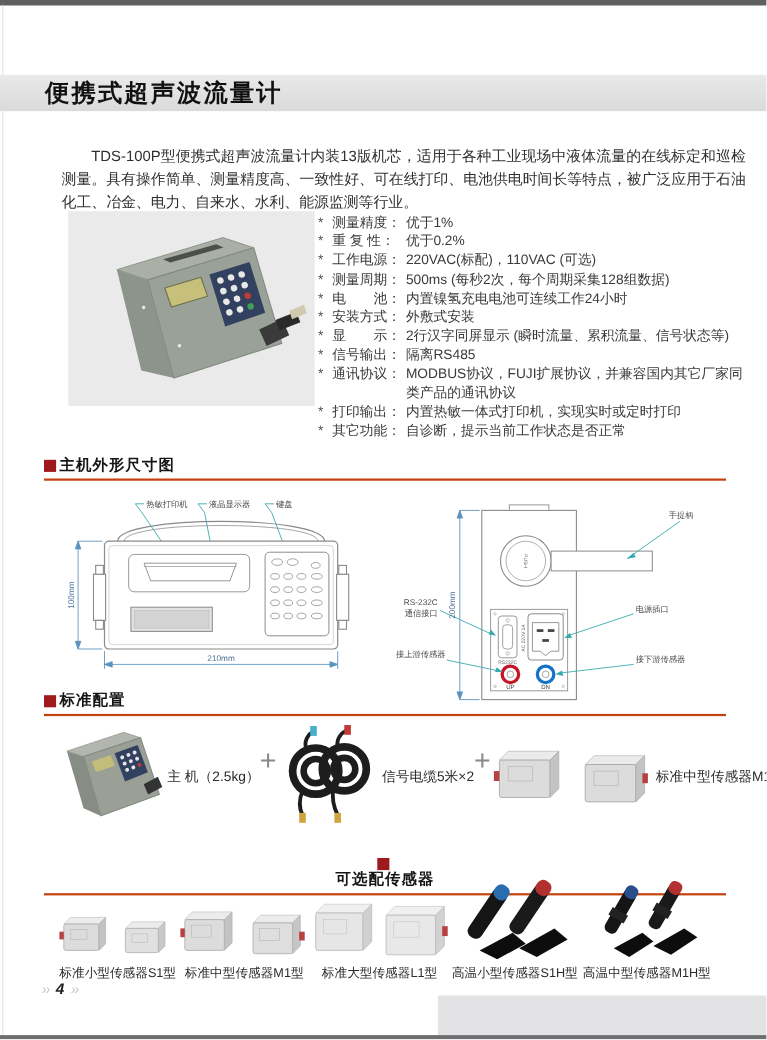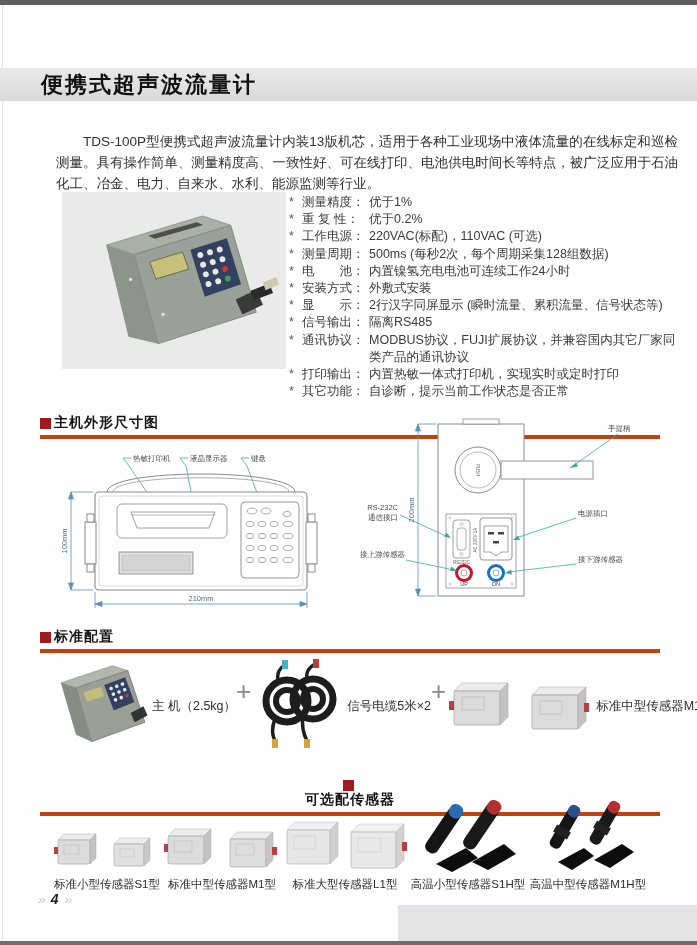--- a/index.html
+++ b/index.html
@@ -22,28 +22,28 @@
 
   
   .hero-photo{position:absolute;left:62px;top:192px;width:224px;height:177px;background:#eaeaea;}
   .spec-list{position:absolute;left:289px;top:194px;width:395px;}
   .spec{display:flex;font-size:12.5px;line-height:17.2px;color:#3a3a3a;}
   .spec-b{width:13px;flex:none;color:#555;}
   .spec-label{width:67px;flex:none;white-space:nowrap;}
   .spec-value{flex:1;}
 
   
-  .sec{position:absolute;left:40px;width:620px;border-bottom:4px solid #c2410c;
+  .sec{position:absolute;left:40px;width:620px;border-bottom:2px solid #c2410c;
        padding-bottom:3px;display:flex;align-items:center;}
   .sec-sq{width:11px;height:11px;background:#9e1a1c;margin-right:3px;flex:none;}
   .sec-title{font-size:14px;font-weight:bold;color:#151515;letter-spacing:1px;}
 
   
   .diagram-front{position:absolute;left:55px;top:444px;text-align:center;}
-  .diagram-rear{position:absolute;left:360px;top:414px;text-align:right;}
+  .diagram-rear{position:absolute;left:360px;top:454px;text-align:right;}
   svg text{font-family:"Liberation Sans","DejaVu Sans",sans-serif;}
   .dlabel{font-size:7.5px;fill:#4a4a4a;}
   .dim{font-size:7.5px;fill:#4a6f96;}
   .tiny{font-size:4.5px;fill:#666;}
 
   
   .std-row{position:absolute;left:40px;top:648px;width:622px;height:112px;
            display:flex;align-items:center;justify-content:space-between;}
   .std-item{display:flex;flex-direction:row;align-items:center;justify-content:flex-end;height:112px;}
   .std-item .img{display:flex;align-items:center;justify-content:center;flex:1;}

